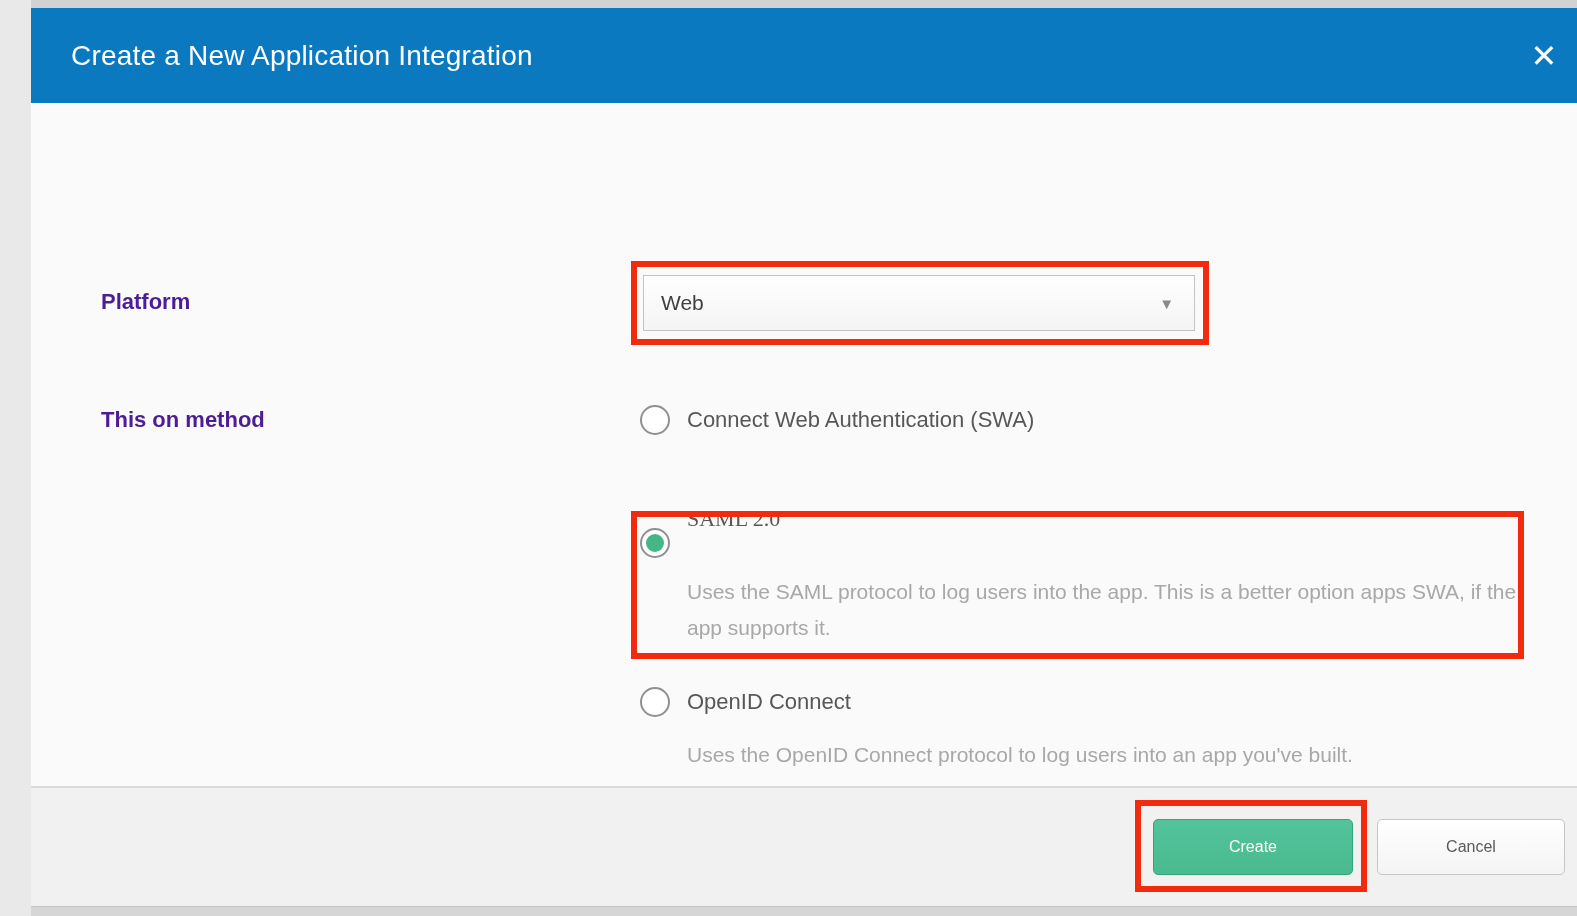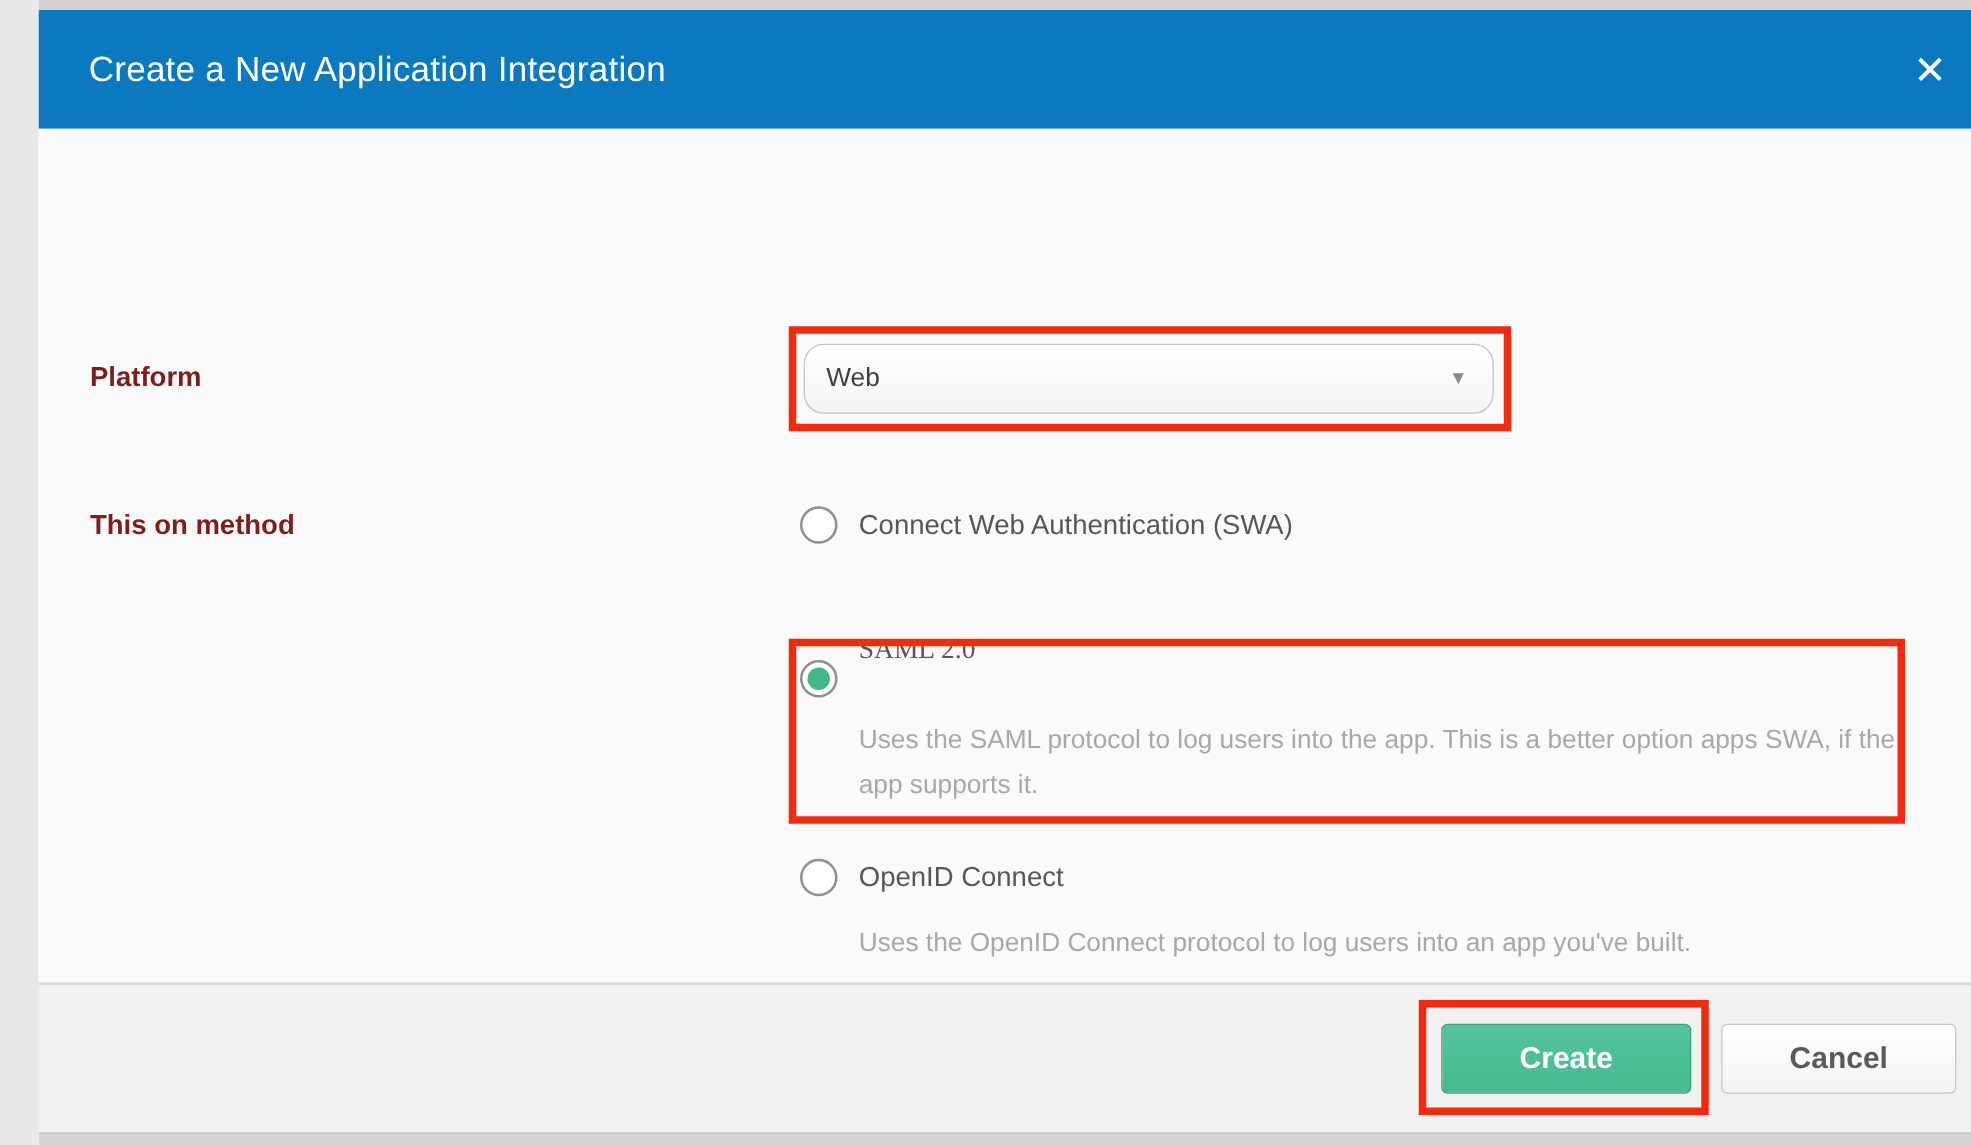--- a/index.html
+++ b/index.html
@@ -54,45 +54,45 @@
     line-height: 1;
   }
   
   .modal-body {
     position: absolute; left: 0; top: 103px;
     width: 1577px; height: 683px;
     background: #fafafa;
   }
   .field-label {
     position: absolute;
-    left: 41px;
+    left: 70px;
     font-size: 22px;
     font-weight: 700;
-    color: #7f1d1d;
+    color: #4c1d95;
   }
   .label-platform { top: 186px; }
   .label-signon   { top: 304px; }
 
   
   .annotation {
     position: absolute;
     border: 6px solid #f22b0e;
     pointer-events: none;
   }
   .annotation-platform { left: 600px; top: 158px; width: 578px; height: 84px; }
   .annotation-saml     { left: 600px; top: 408px; width: 893px; height: 148px; }
   .annotation-create   { left: 1104px; top: 800px; width: 232px; height: 92px; }
 
   
   .select-box {
     position: absolute; left: 612px; top: 172px;
     width: 552px; height: 56px;
     background: linear-gradient(#ffffff, #f4f4f4);
     border: 1px solid #c4c4c4;
-    border-radius: 16px;
+    border-radius: 0;
     display: flex; align-items: center;
     cursor: pointer;
   }
   .select-value {
     margin-left: 17px;
     font-size: 21px;
     color: #404040;
   }
   .select-caret {
     position: absolute; right: 20px; top: 50%;
@@ -144,25 +144,24 @@
   .modal-footer {
     position: absolute; left: 0; top: 786px;
     width: 1577px; height: 120px;
     background: #f1f1f1;
     border-top: 2px solid #d9d9d9;
   }
   .btn {
     position: absolute;
     height: 56px;
     border-radius: 5px;
-    font-size: 24px;
+    font-size: 16px;
     display: flex; align-items: center; justify-content: center;
     cursor: pointer;
     font-family: "Liberation Sans", "DejaVu Sans", sans-serif;
-    font-weight: bold;
   }
   .btn-create {
     left: 1122px; top: 819px; width: 200px;
     background: linear-gradient(#52c39b, #4aba90);
     border: 1px solid #37a37c;
     color: #ffffff;
   }
   .btn-cancel {
     left: 1346px; top: 819px; width: 188px;
     background: linear-gradient(#ffffff, #f4f4f4);

